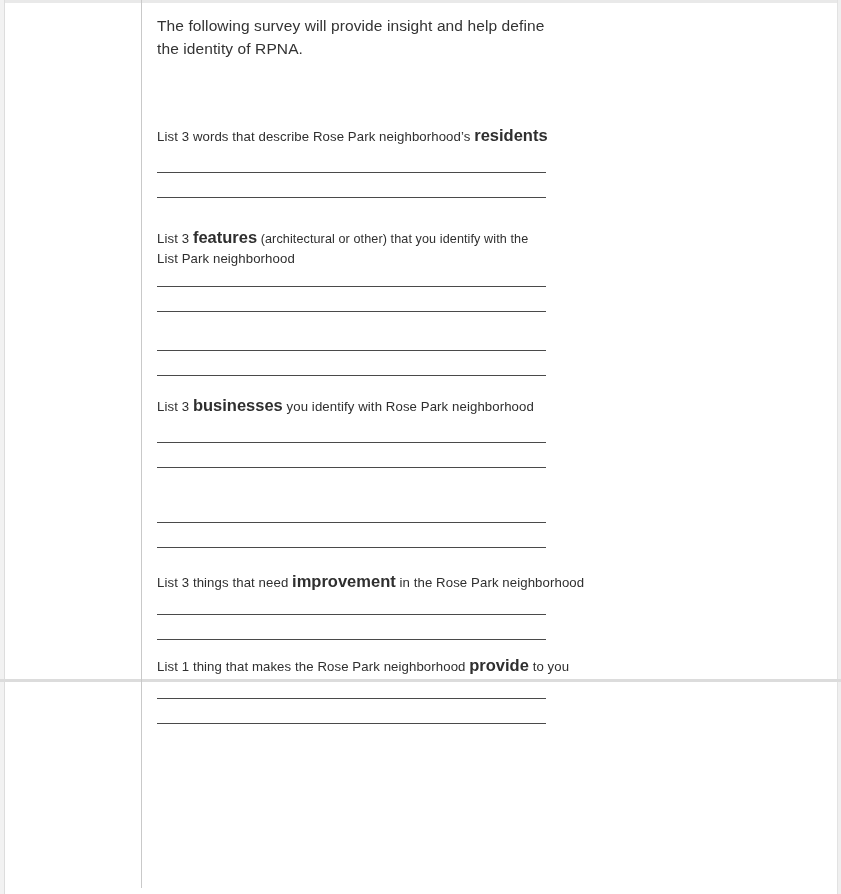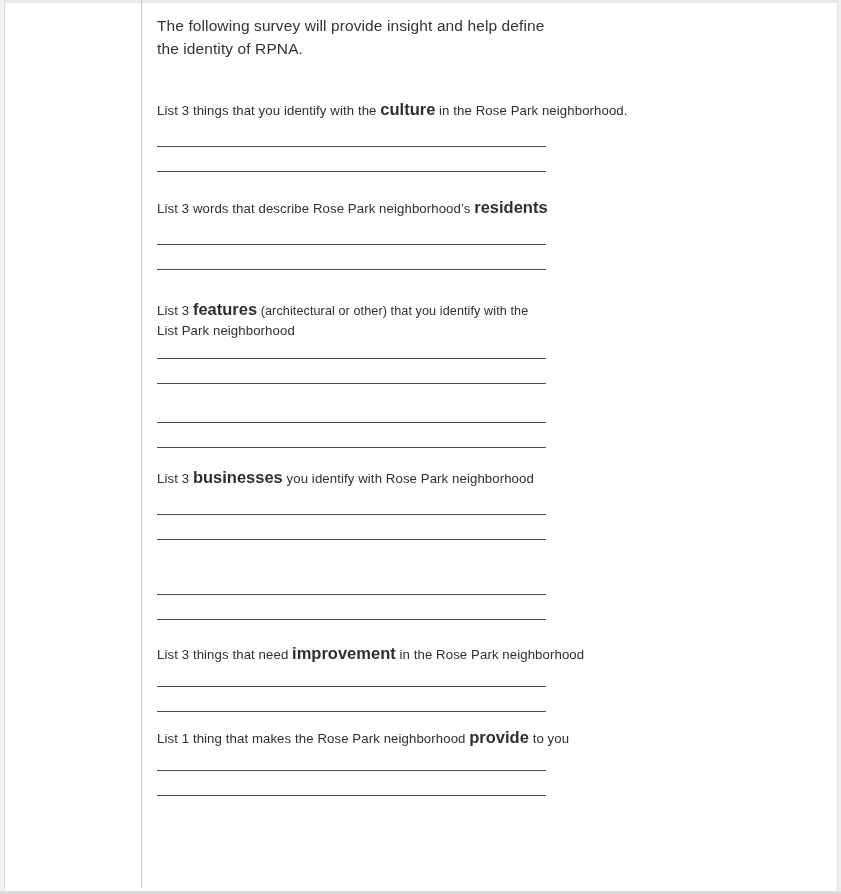--- a/index.html
+++ b/index.html
@@ -10,21 +10,21 @@
   body {
     width: 841px;
     height: 894px;
     font-family: "Liberation Sans", sans-serif;
     color: #2b2b2b;
     overflow: hidden;
   }
   .page {
     position: relative;
     width: 841px;
-    height: 894px;
+    height: 682px;
     background: #ffffff;
     box-sizing: border-box;
   }
   
   .page-edge-top {
     position: absolute;
     left: 0; top: 0;
     width: 841px; height: 3px;
     background: #e9e9e9;
   }
@@ -122,31 +122,20 @@
 
   <div class="content">
 
     <div class="intro">
       <span class="intro-line">The following survey will provide insight and help define</span>
       <span class="intro-line">the identity of RPNA.</span>
     </div>
 
     <div class="gap-40"></div>
 
-    <div class="question-block">
-      <div class="q-text">
-        <span>List 3 things that you identify with the </span><span class="bold">culture</span><span> in the Rose Park neighborhood.</span>
-      </div>
-      <div class="gap-26"></div>
-      <div class="lines">
-        <div class="rule"></div>
-        <div class="gap-24"></div>
-        <div class="rule"></div>
-      </div>
-    </div>
 
     <div class="gap-26"></div>
 
     <div class="question-block">
       <div class="q-text">
         <span>List 3 words that describe Rose Park neighborhood’s </span><span class="bold">residents</span>
       </div>
       <div class="gap-26"></div>
       <div class="lines">
         <div class="rule"></div>

